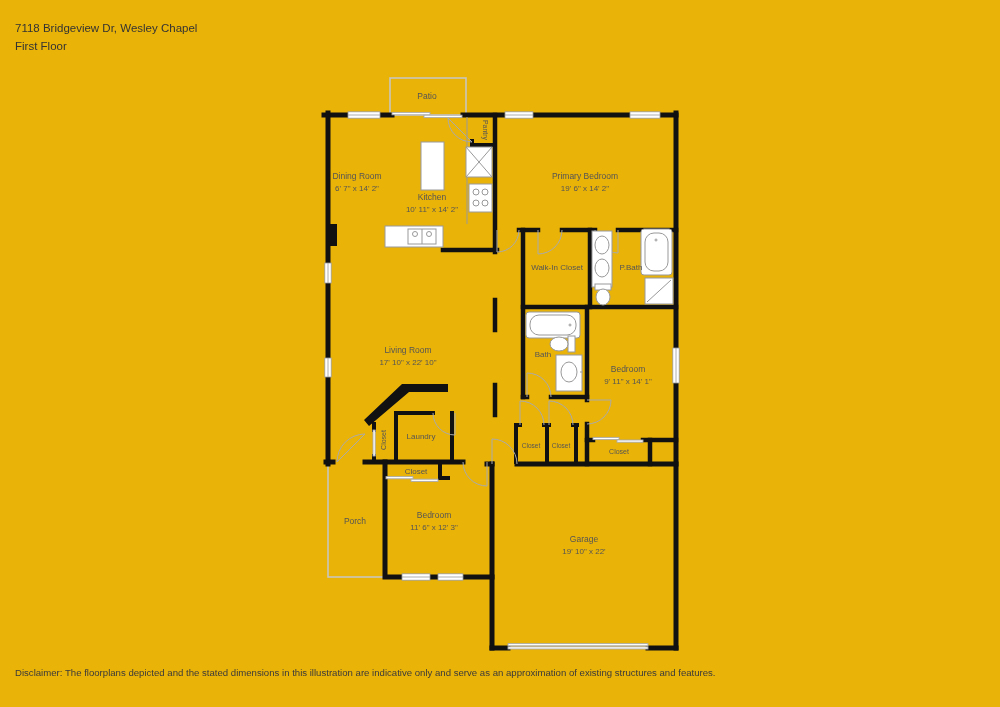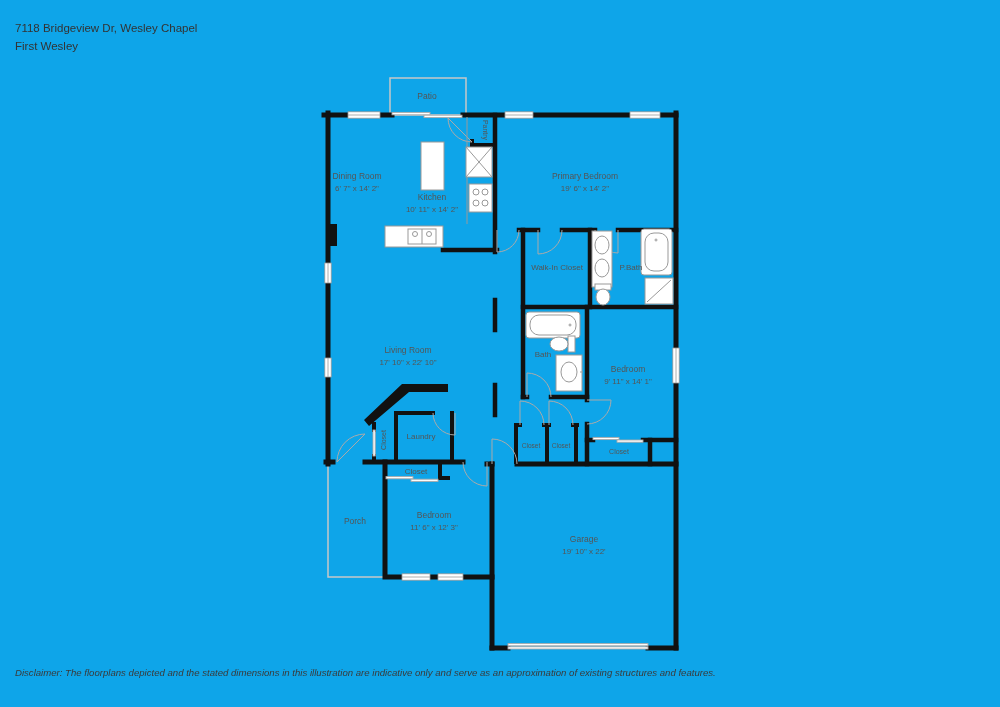--- a/index.html
+++ b/index.html
@@ -1,22 +1,22 @@
 <!DOCTYPE html>
 <html><head>
 <meta charset="utf-8">
 <style>
   html,body{margin:0;padding:0;background:#ffffff;}
-  .page{position:relative;width:1000px;height:707px;background:#0ea5e9;overflow:hidden;
+  .page{position:relative;width:1000px;height:707px;background:#eab308;overflow:hidden;
         font-family:"Liberation Sans", sans-serif;}
   .title-block{position:absolute;left:15px;top:19px;color:#333;}
   .title-line1{font-size:11.5px;line-height:18px;}
   .title-line2{font-size:11.5px;line-height:18px;}
   .footer-block{position:absolute;left:15px;top:665px;color:#3a3a3a;}
-  .footer-line{font-size:9.6px;line-height:16px;font-style:italic;}
+  .footer-line{font-size:9.6px;line-height:16px;}
   svg text{font-family:"Liberation Sans", sans-serif;fill:#555;}
   .room-name{font-size:8.5px;}
   .room-dims{font-size:8px;}
   .room-small{font-size:7px;}
   .room-tiny{font-size:6.5px;}
   .wall-ext{stroke:#111;stroke-width:5;fill:none;stroke-linecap:square;}
   .wall-int{stroke:#111;stroke-width:4.5;fill:none;stroke-linecap:square;}
   .wall-thin{stroke:#111;stroke-width:4;fill:none;stroke-linecap:square;}
   .fix{stroke:#999;stroke-width:1;fill:#fff;}
   .fixline{stroke:#999;stroke-width:1;fill:none;}
@@ -26,21 +26,21 @@
   .outdoor{stroke:#c8c8c8;stroke-width:1.5;fill:none;}
   .slider{fill:#fff;stroke:#aaa;stroke-width:0.9;}
 </style>
 </head>
 <body>
 
 <div class="page">
 
   <div class="title-block">
     <div class="title-line1">7118 Bridgeview Dr, Wesley Chapel</div>
-    <div class="title-line2">First Wesley</div>
+    <div class="title-line2">First Floor</div>
   </div>
 
   <svg width="1000" height="707" viewBox="0 0 1000 707" style="position:absolute;left:0;top:0;">
 
     <g>
       <rect class="outdoor" x="390" y="78" width="76" height="37"></rect>
       <path class="outdoor" d="M328,464 L328,577 L385,577"></path>
     </g>
 
     <g>

